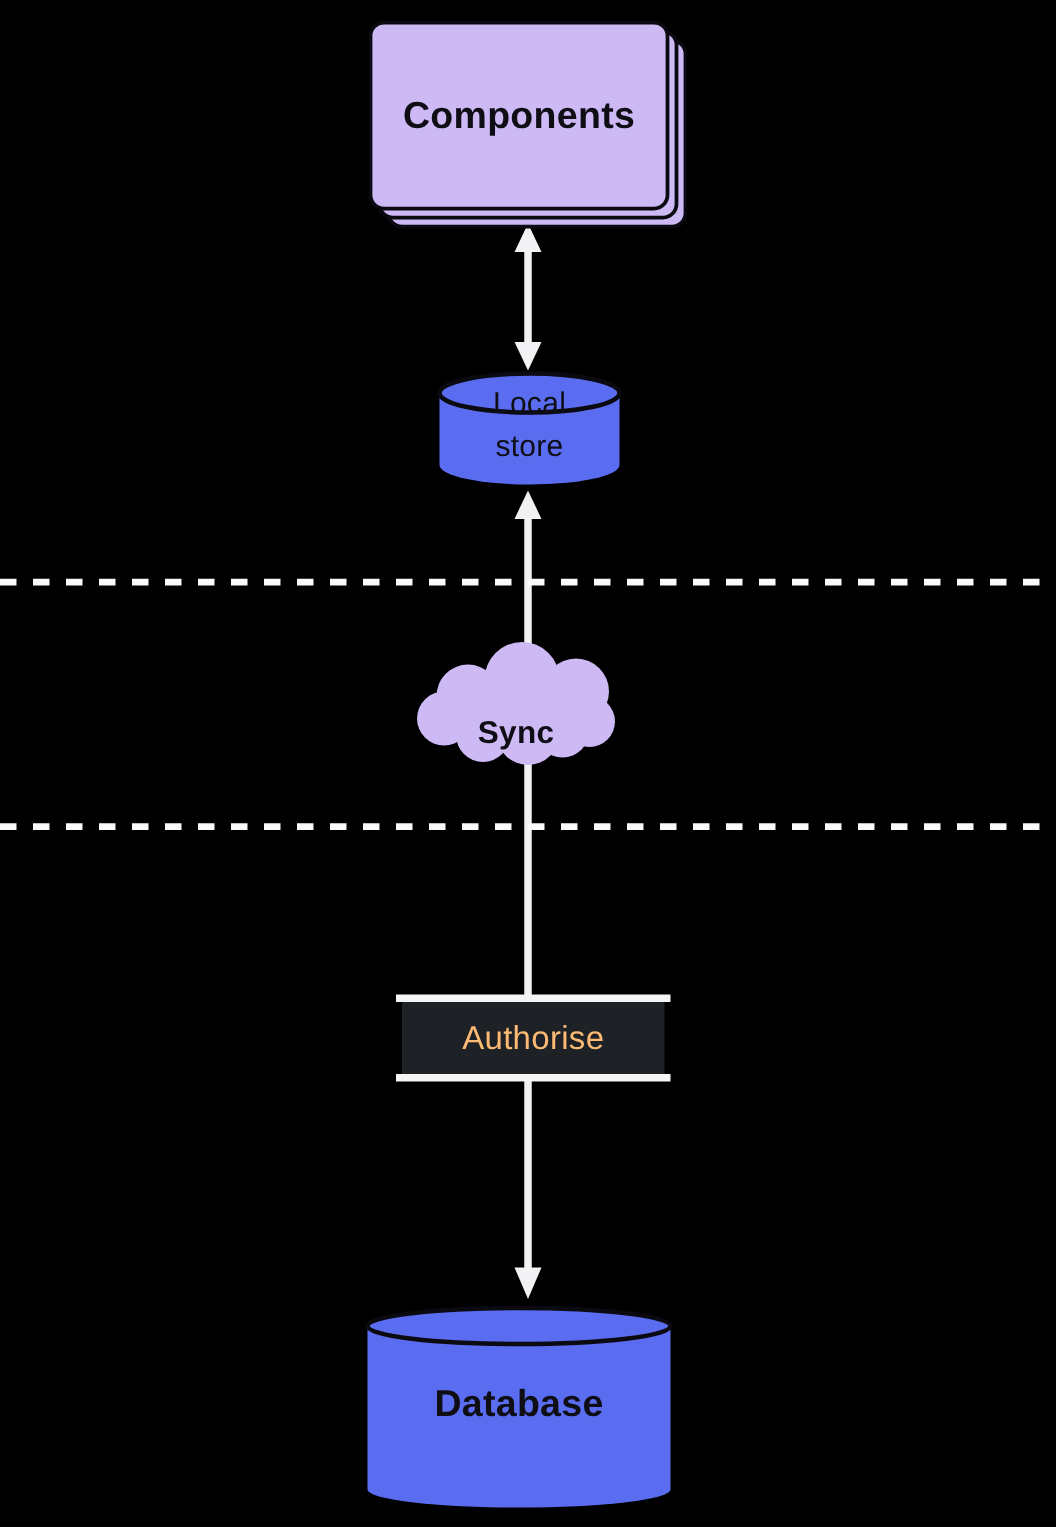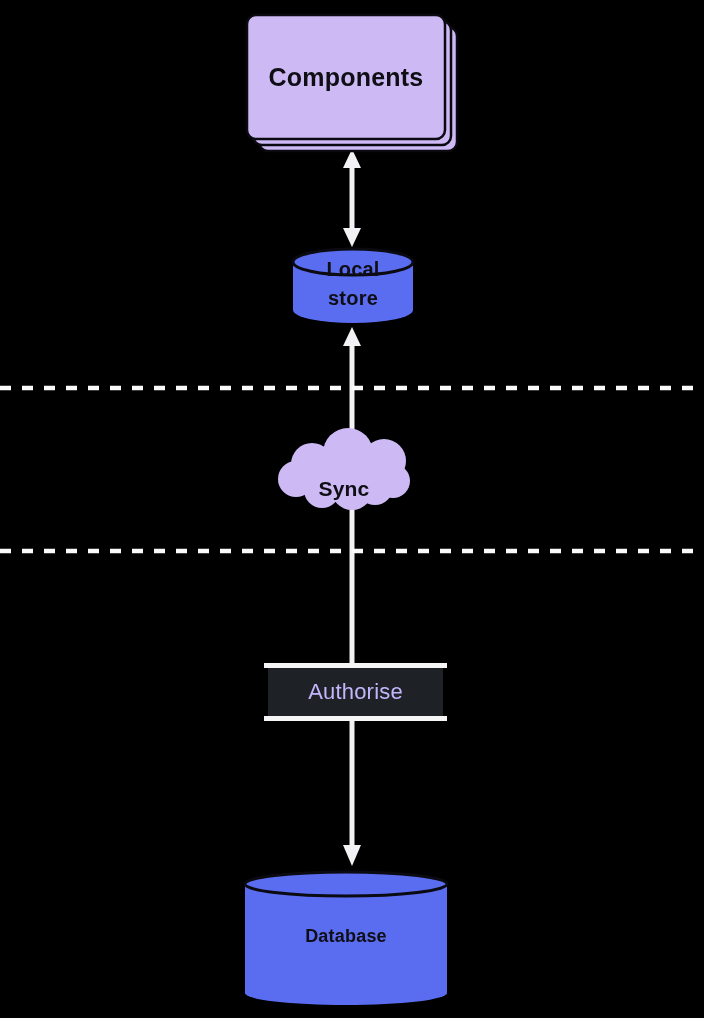--- a/index.html
+++ b/index.html
@@ -28,24 +28,24 @@
   .label {
     position: absolute;
     display: flex;
     align-items: center;
     justify-content: center;
     text-align: center;
     color: #0e0e14;
     letter-spacing: 0.2px;
   }
   .lbl-components { left: 247px; top: 15px;  width: 198px; height: 124px; font-size: 25px; font-weight: 700; }
-  .lbl-localstore { left: 313px; top: 250px; width: 80px;  height: 68px;  font-size: 20px; font-weight: 700; line-height: 1.45; }
+  .lbl-localstore { left: 313px; top: 250px; width: 80px;  height: 68px;  font-size: 20px; font-weight: 400; line-height: 1.45; }
   .lbl-sync       { left: 278px; top: 448px; width: 132px; height: 82px;  font-size: 21px; font-weight: 700; }
-  .lbl-authorise  { left: 268px; top: 668px; width: 175px; height: 48px;  font-size: 22px; font-weight: 400; color: #c4b5fd; }
-  .lbl-database   { left: 245px; top: 872px; width: 202px; height: 128px; font-size: 18px; font-weight: 700; }
+  .lbl-authorise  { left: 268px; top: 668px; width: 175px; height: 48px;  font-size: 22px; font-weight: 400; color: #fdba74; }
+  .lbl-database   { left: 245px; top: 872px; width: 202px; height: 128px; font-size: 25px; font-weight: 700; }
 </style>
 </head>
 <body>
 
 <div class="canvas">
 
   <svg width="704" height="1018" viewBox="0 0 704 1018">
 
     <g>
       <line class="edge" x1="352" y1="162" x2="352" y2="234"></line>

